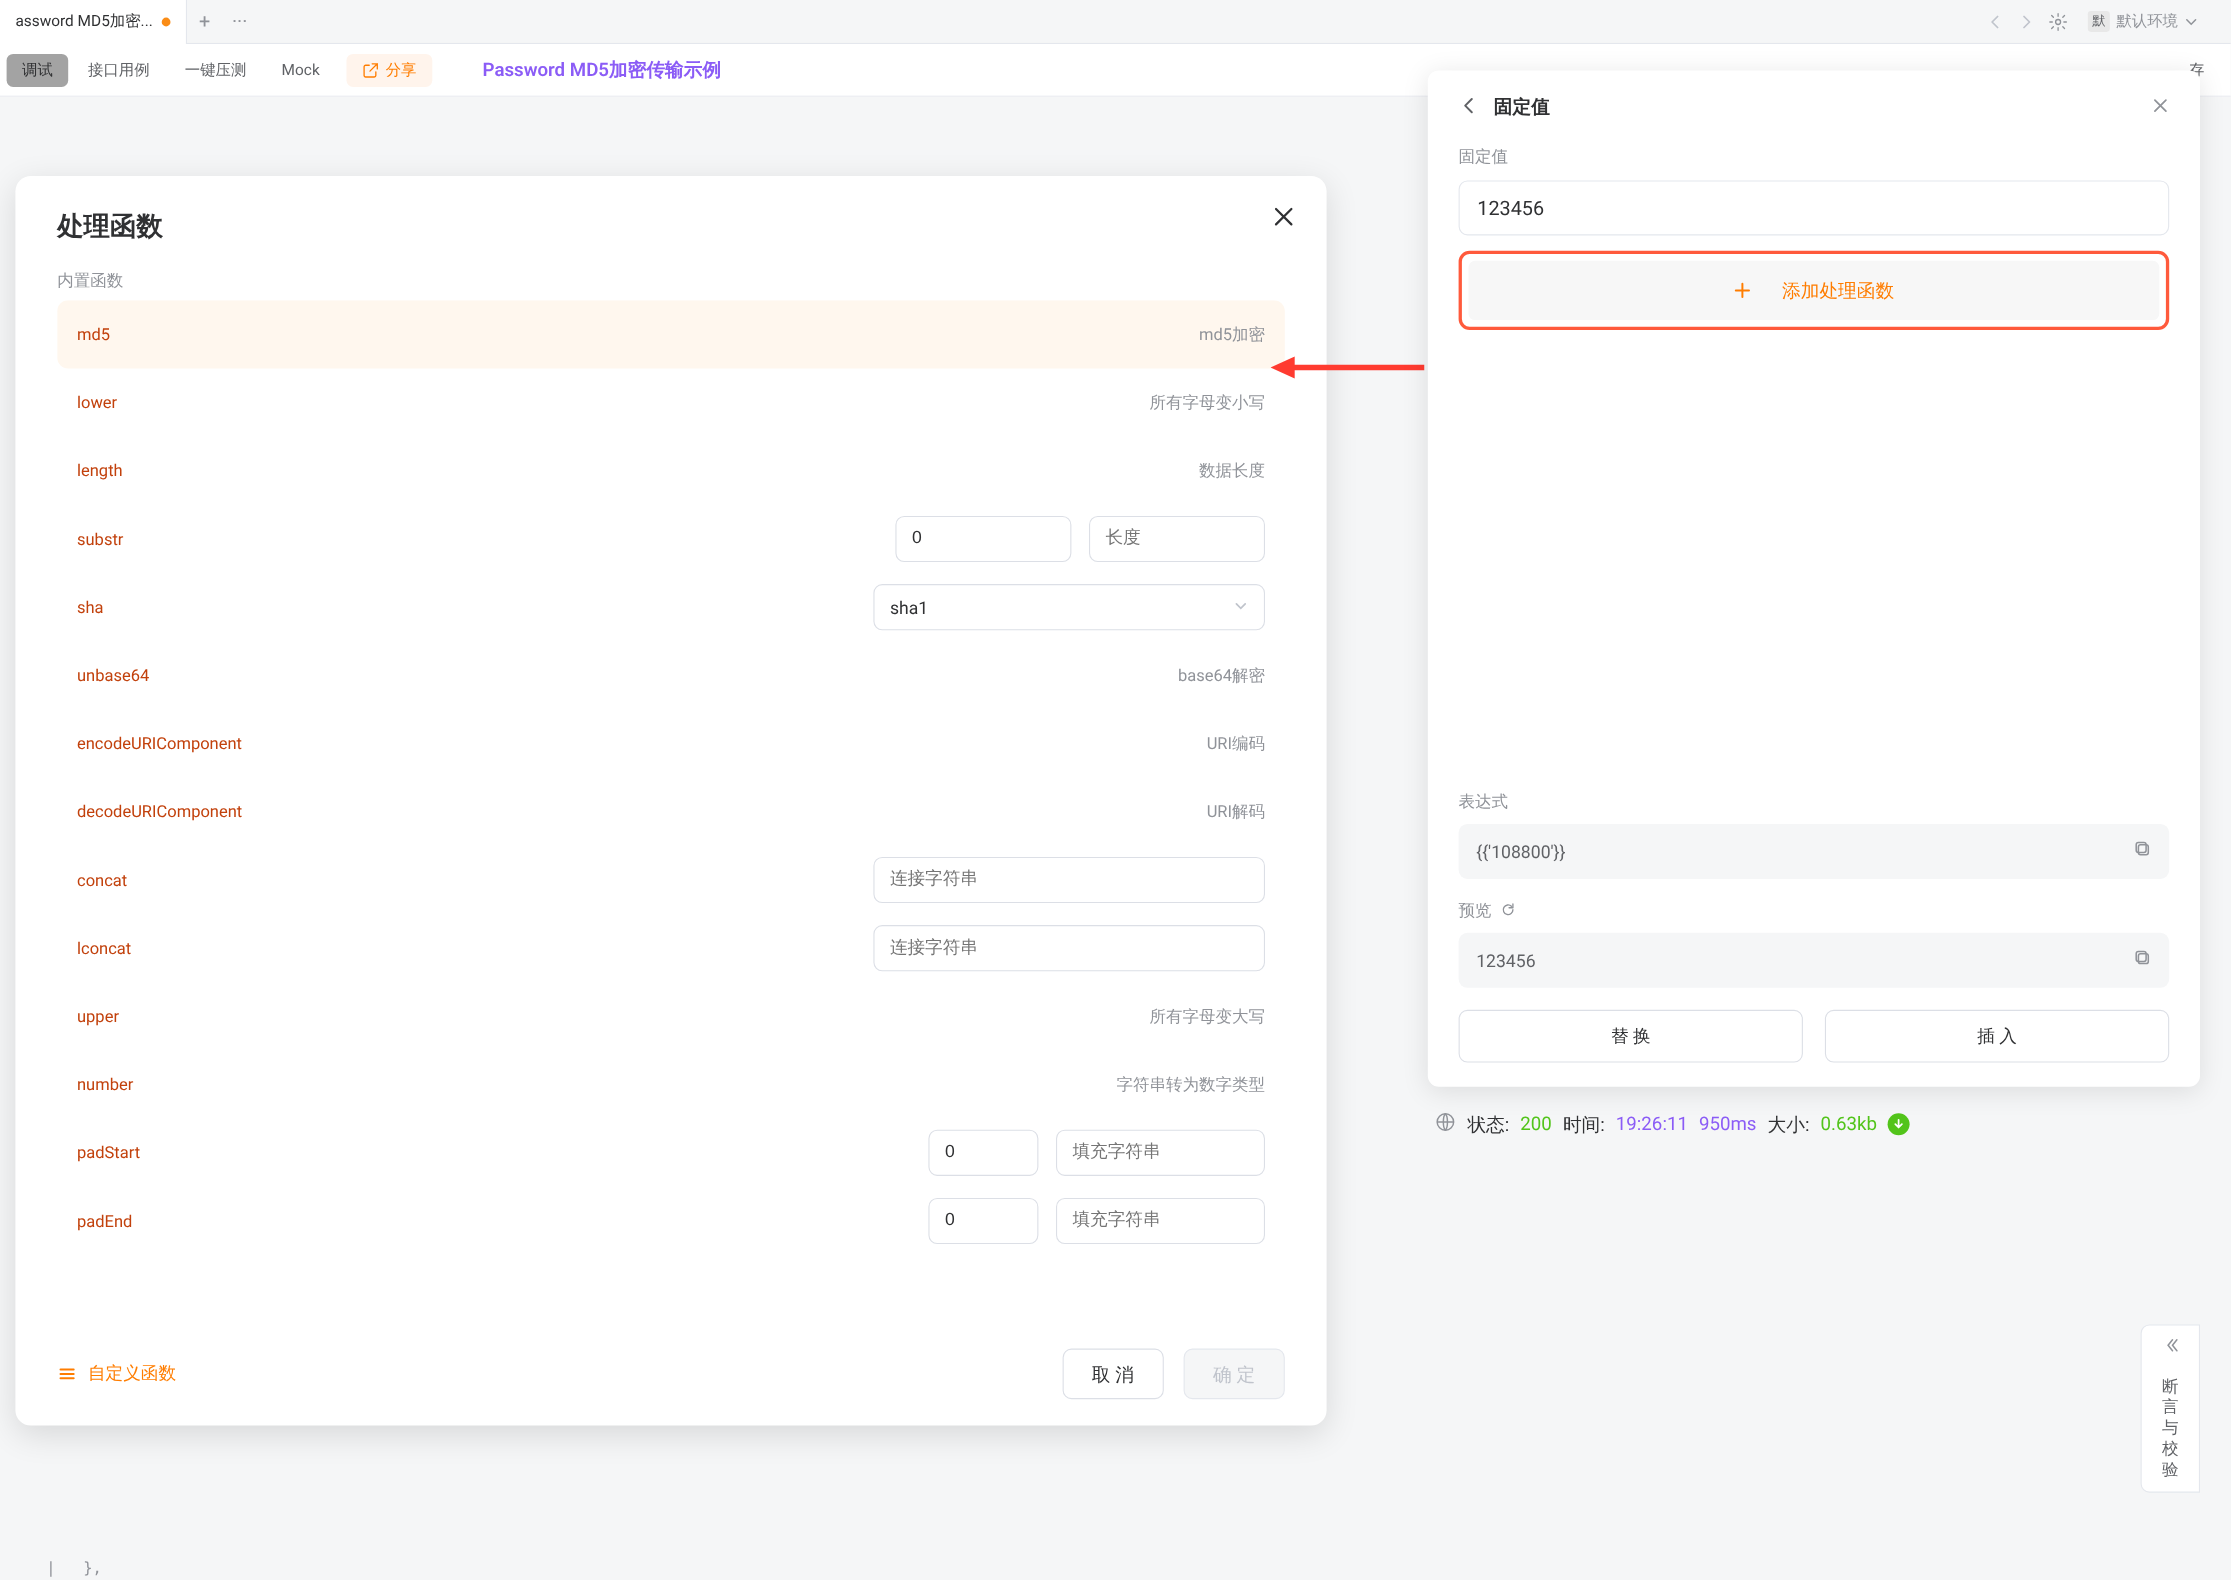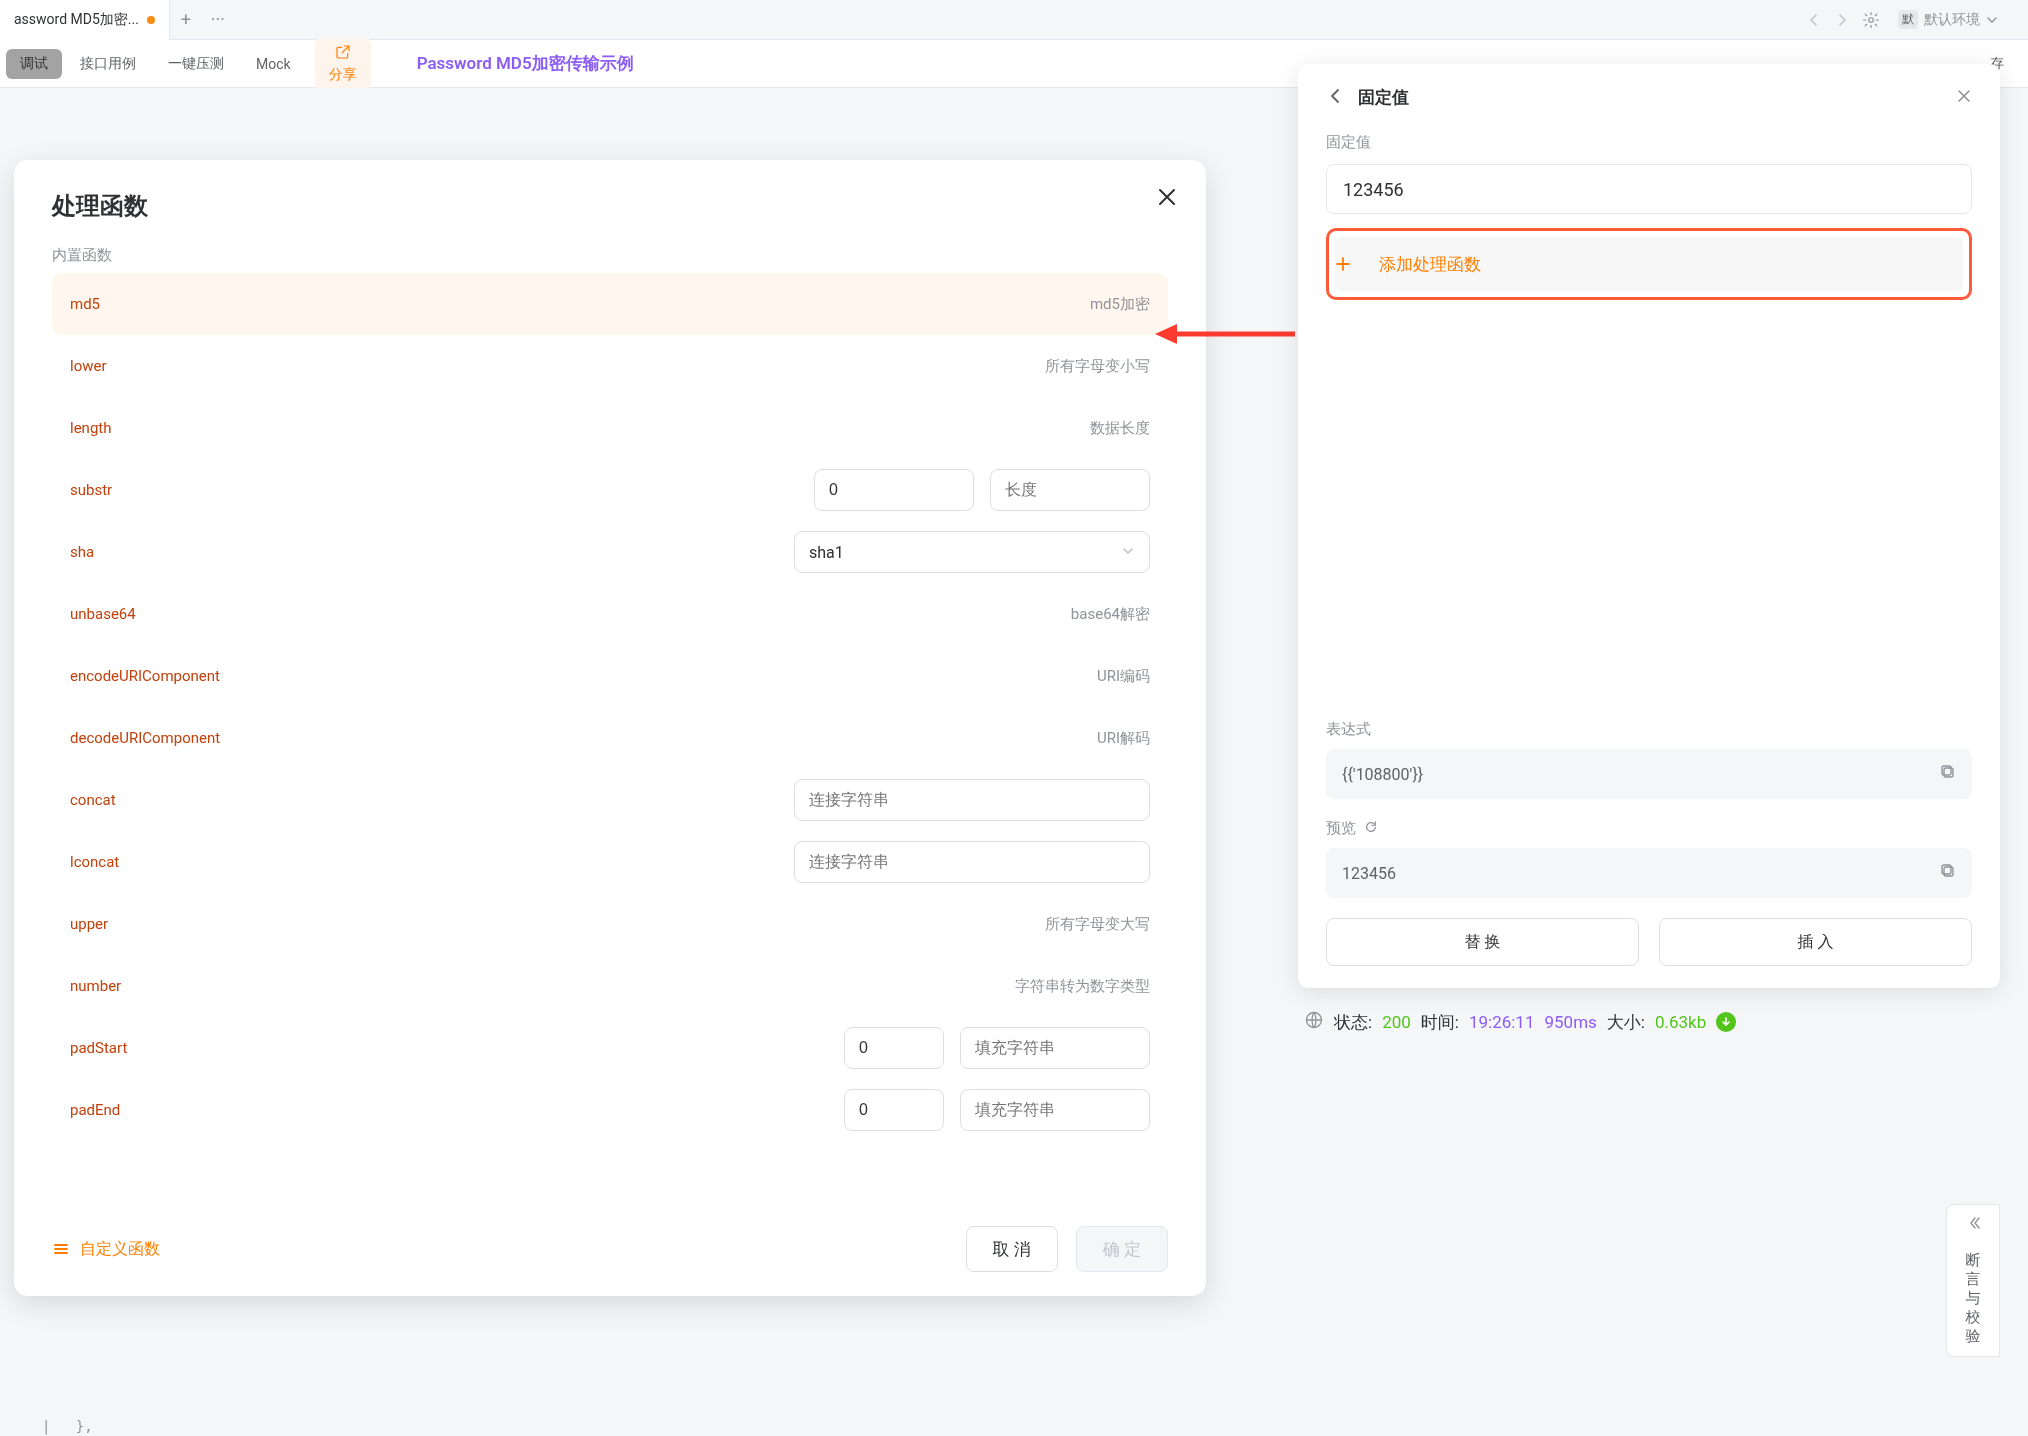--- a/index.html
+++ b/index.html
@@ -53,21 +53,21 @@
       height: 48px; padding: 0 6px;
       border-bottom: 1px solid #e4e7ed;
       background:#ffffff;
     }
     .toolbar2 .tab2-item {
       padding: 6px 14px; color:#606266; cursor:pointer; border-radius:6px;
     }
     .toolbar2 .tab2-item.active { background:#a3a3a3; color:#303133; font-weight:500;}
     .share-btn {
       display:flex; align-items:center; gap:6px;
-      padding:6px 14px; color:#ff7d00; background:#fff4ec; border-radius:6px; cursor:pointer; margin-left:6px;flex-direction:column;
+      padding:6px 14px; color:#ff7d00; background:#fff4ec; border-radius:6px; cursor:pointer; margin-left:6px;
     }
     .title-main { margin-left:18px; font-size:17px; color:#8b5cf6; font-weight:600;padding-left:24px; }
     .save-text { margin-left:auto; padding-right:18px; color:#606266; }
 
     
     .modal {
       position: absolute; left: 14px; top: 160px;
       width: 1192px; height: 1136px;
       background: #fff; border-radius: 14px;
       box-shadow: 0 8px 30px rgba(0,0,0,.12);
@@ -138,21 +138,21 @@
     .sp-input {
       margin-top:12px; height:50px; width:100%;
       border:1px solid #e4e7ed; border-radius:8px; padding:0 16px;
       font-size:18px; color:#303133; display:flex; align-items:center;
     }
     .add-fn-wrap {
       margin-top:14px; border:3px solid #ff5a3c; border-radius:10px; padding:6px;
     }
     .add-fn-btn {
       height:54px; width:100%; background:#f7f7f7; border-radius:6px;
-      display:flex; align-items:center; gap:28px;
+      display:flex; align-items:center; justify-content:center; gap:28px;
       color:#ff7d00; font-size:17px; cursor:pointer;
     }
     .sp-spacer { flex:1; }
     .expr-box, .preview-box {
       margin-top:10px; height:50px; width:100%;
       background:#f5f6f7; border-radius:8px; padding:0 16px;
       font-size:16px; color:#606266; display:flex; align-items:center; justify-content:space-between;
     }
     .copy-ic { color:#909399; }
     .sp-row-label { display:flex; align-items:center; gap:8px; margin-top:20px; font-size:15px; color:#909399;}

